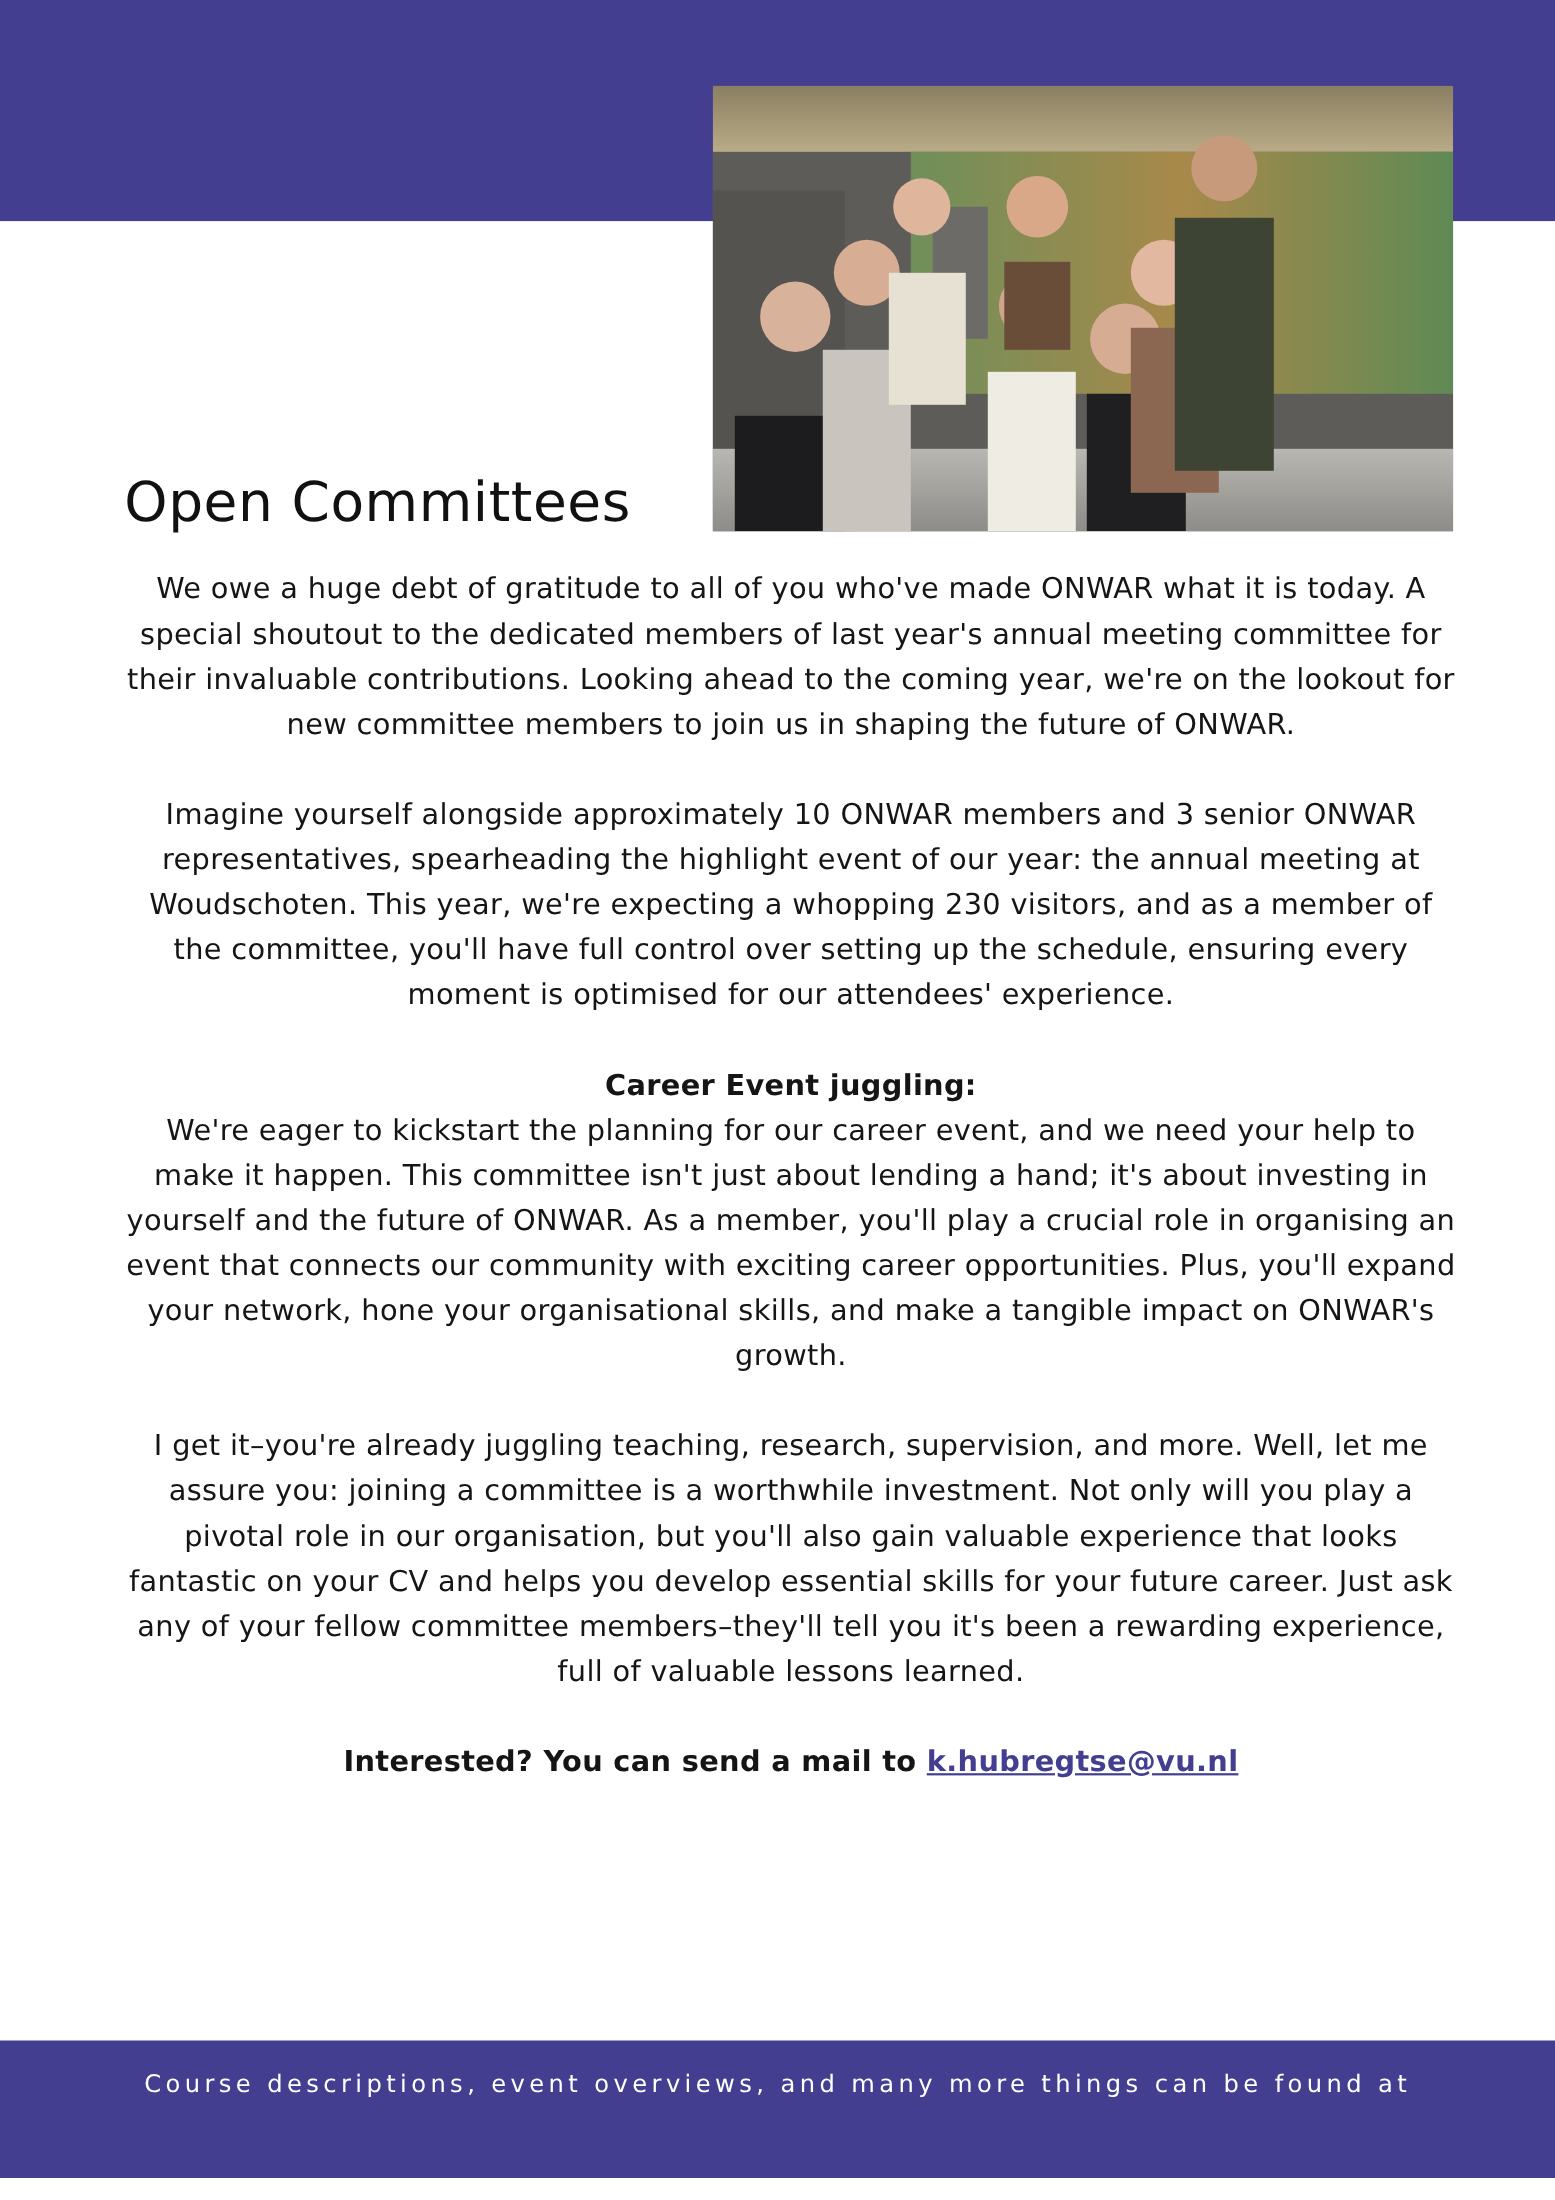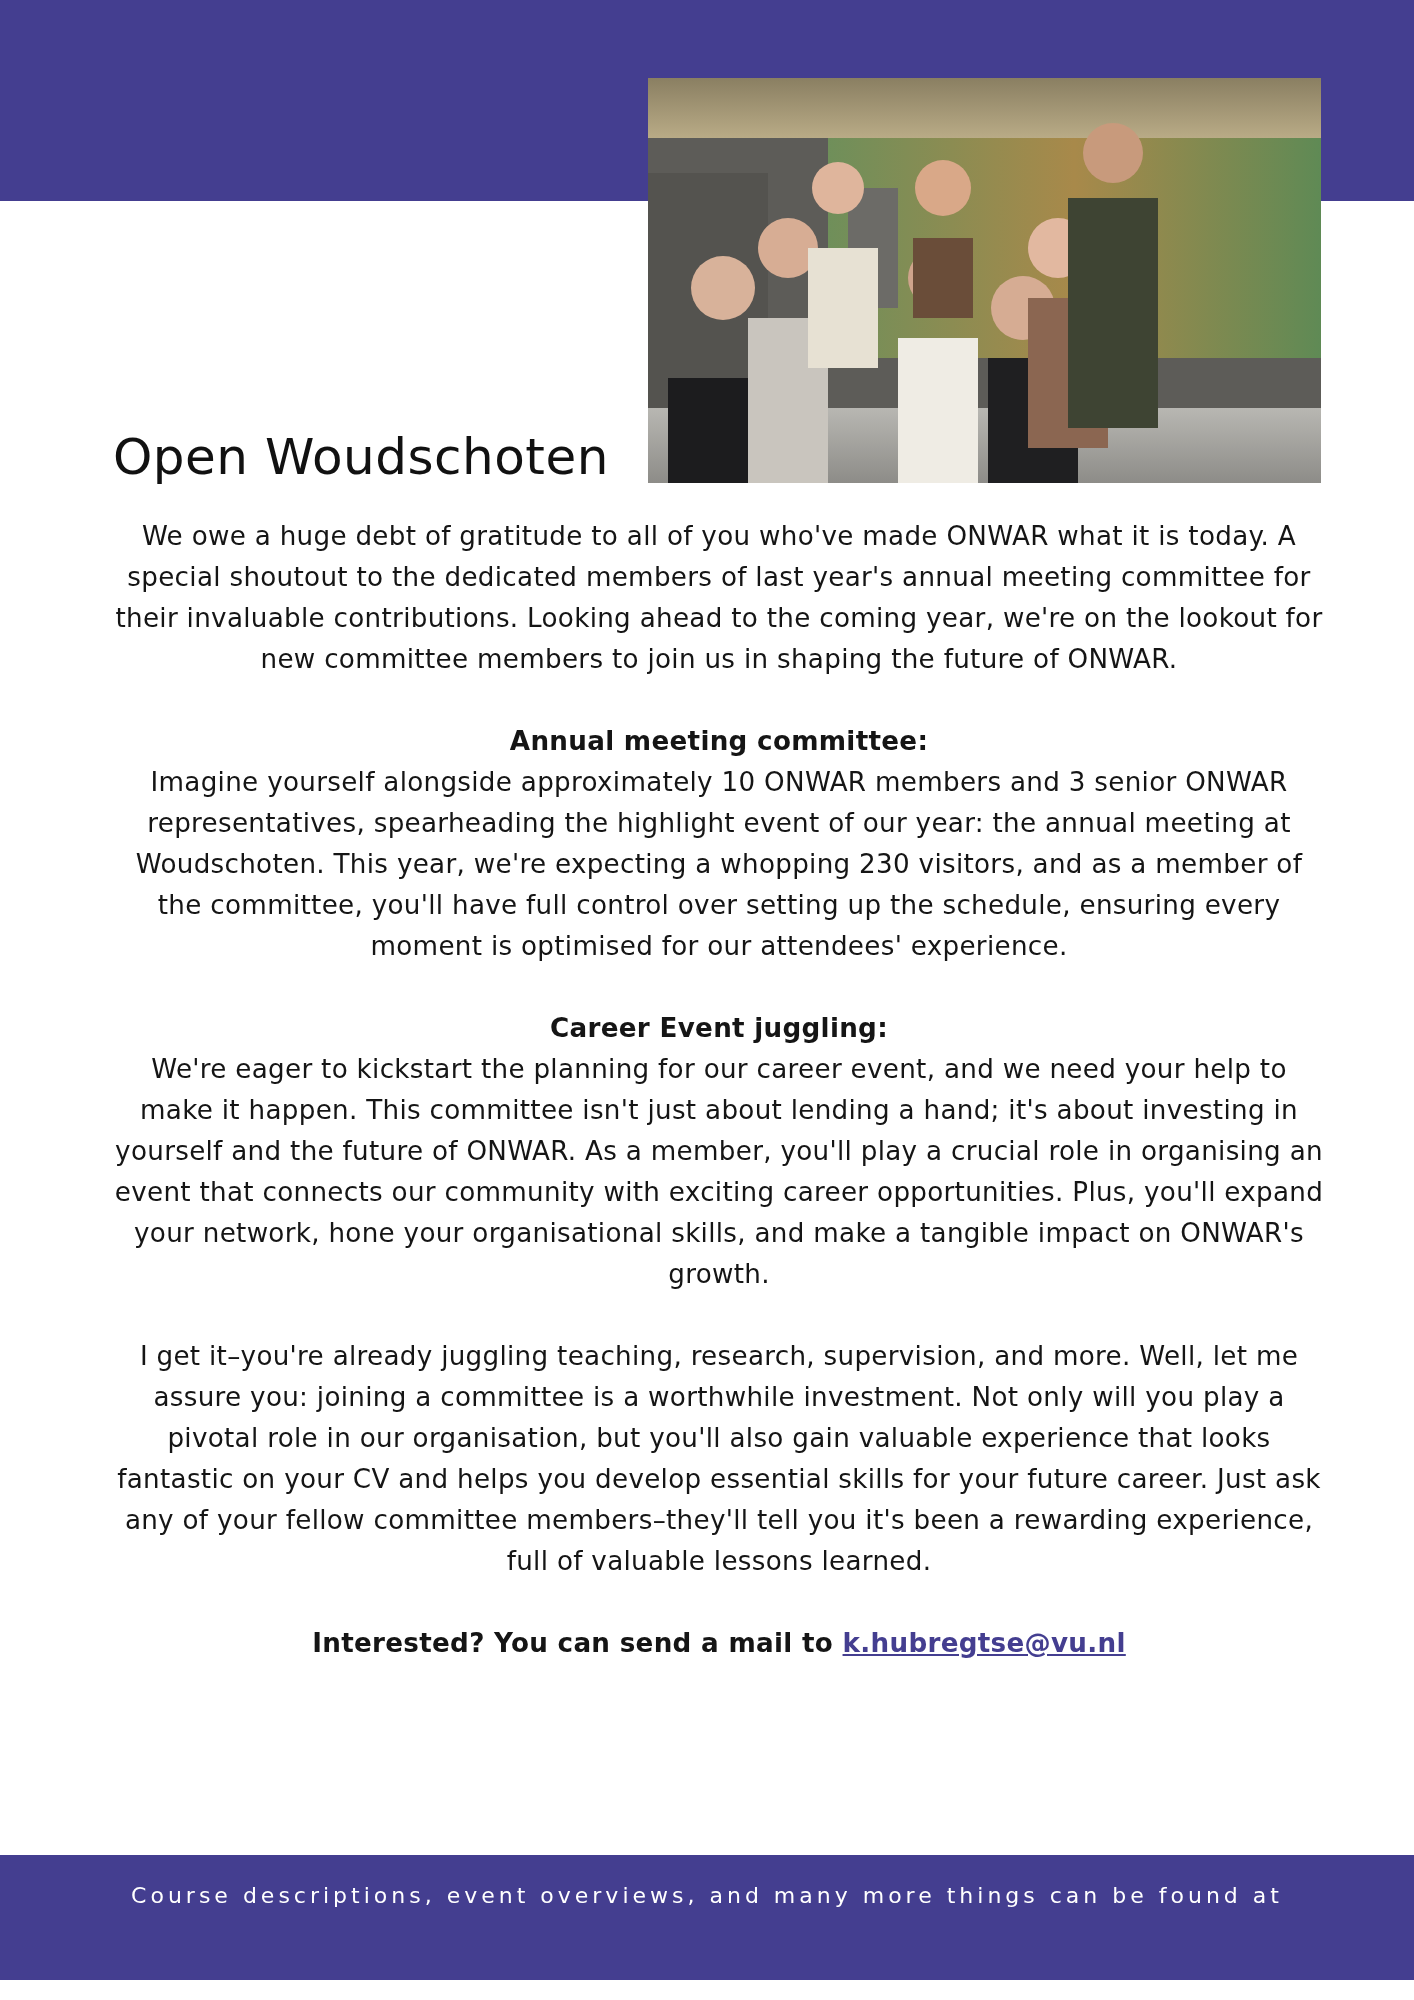--- a/index.html
+++ b/index.html
@@ -88,27 +88,26 @@
     <circle cx="295" cy="110" r="28" fill="#d9a888"></circle>
     <rect x="340" y="280" width="90" height="125" fill="#1f1f21"></rect>
     <circle cx="375" cy="230" r="32" fill="#d6ac93"></circle>
     <rect x="380" y="220" width="80" height="150" fill="#8b6651"></rect>
     <circle cx="410" cy="170" r="30" fill="#e2b8a0"></circle>
     <rect x="420" y="120" width="90" height="230" fill="#3e4433"></rect>
     <circle cx="465" cy="75" r="30" fill="#c89a7c"></circle>
   </svg>
 </div>
 
-<div class="page-title">Open Woudschoten</div>
+<div class="page-title">Open Committees</div>
 
 <div class="content">
   <p>We owe a huge debt of gratitude to all of you who've made ONWAR what it is today. A special shoutout to the dedicated members of last year's annual meeting committee for their invaluable contributions. Looking ahead to the coming year, we're on the lookout for new committee members to join us in shaping the future of ONWAR.</p>
   <div class="gap"></div>
 
-  <p class="heading">Annual meeting committee:</p>
   <p>Imagine yourself alongside approximately 10 ONWAR members and 3 senior ONWAR representatives, spearheading the highlight event of our year: the annual meeting at Woudschoten. This year, we're expecting a whopping 230 visitors, and as a member of the committee, you'll have full control over setting up the schedule, ensuring every moment is optimised for our attendees' experience.</p>
   <div class="gap"></div>
 
   <p class="heading">Career Event juggling:</p>
   <p>We're eager to kickstart the planning for our career event, and we need your help to make it happen. This committee isn't just about lending a hand; it's about investing in yourself and the future of ONWAR. As a member, you'll play a crucial role in organising an event that connects our community with exciting career opportunities. Plus, you'll expand your network, hone your organisational skills, and make a tangible impact on ONWAR's growth.</p>
   <div class="gap"></div>
 
   <p>I get it–you're already juggling teaching, research, supervision, and more. Well, let me assure you: joining a committee is a worthwhile investment. Not only will you play a pivotal role in our organisation, but you'll also gain valuable experience that looks fantastic on your CV and helps you develop essential skills for your future career. Just ask any of your fellow committee members–they'll tell you it's been a rewarding experience, full of valuable lessons learned.</p>
   <div class="gap"></div>
 

